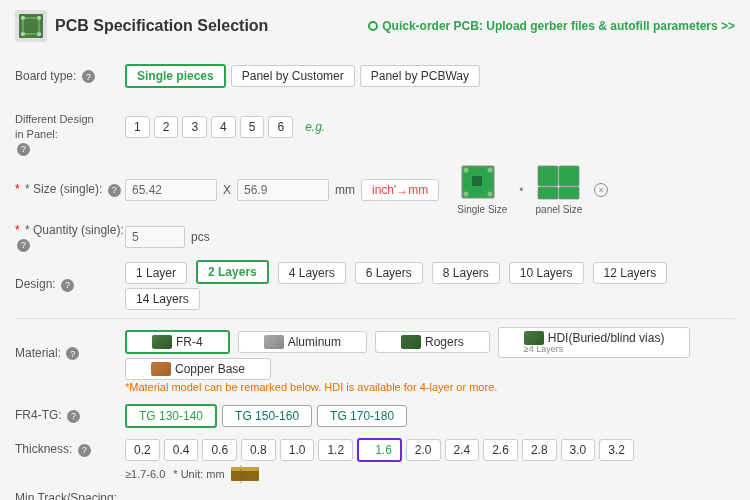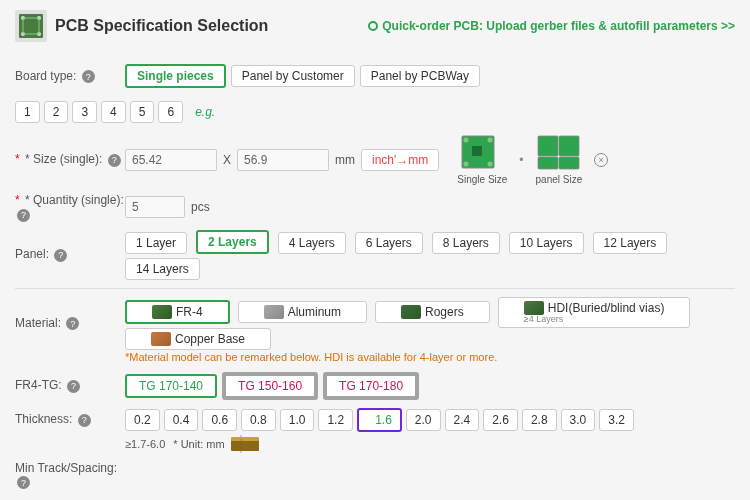--- a/index.html
+++ b/index.html
@@ -210,23 +210,23 @@
       display: block;
       line-height: 1;
     }
     .note-text {
       color: #e07000;
       font-size: 11px;
       margin-top: 2px;
     }
     .tg-btn {
       padding: 3px 12px;
-      border: 4px solid #a3a3a3;
-      background: white;
-      color: #be185d;
+      border: 1px solid #a3a3a3;
+      background: white;
+      color: #0f766e;
       border-radius: 3px;
       cursor: pointer;
       font-size: 12px;
       margin-right: 5px;
     }
     .tg-btn.active {
       border: 2px solid #2ea44f;
       color: #2ea44f;
     }
     .thickness-btn {
@@ -318,20 +318,25 @@
       <span class="help-icon">?</span>
     </div>
     <div class="row-wrap">
       <button class="btn-option active">Single pieces</button>
       <button class="btn-option">Panel by Customer</button>
       <button class="btn-option">Panel by PCBWay</button>
     </div>
   </div>
 
   <div class="form-row">
+    <div class="form-label-small" style="white-space:pre-line;">
+      <span>Different Design
+in Panel:</span>
+      <span class="help-icon">?</span>
+    </div>
     <div class="row-wrap">
       <button class="number-btn">1</button>
       <button class="number-btn">2</button>
       <button class="number-btn">3</button>
       <button class="number-btn">4</button>
       <button class="number-btn">5</button>
       <button class="number-btn">6</button>
       <a class="eg-link" href="#">e.g.</a>
     </div>
   </div>
@@ -378,21 +383,21 @@
       <span class="asterisk">*</span>
       <span>* Quantity (single):</span>
       <span class="help-icon">?</span>
     </div>
     <input class="qty-input" type="text" value="5" style="">
     <span class="pcs-label">pcs</span>
   </div>
 
   <div class="form-row">
     <div class="form-label">
-      <span>Panel:</span>
+      <span>Design:</span>
       <span class="help-icon">?</span>
     </div>
     <div class="layers-row">
       <button class="btn-option">1 Layer</button>
       <button class="btn-option active">2 Layers</button>
       <button class="btn-option">4 Layers</button>
       <button class="btn-option">6 Layers</button>
       <button class="btn-option">8 Layers</button>
       <button class="btn-option">10 Layers</button>
       <button class="btn-option">12 Layers</button>
@@ -438,21 +443,21 @@
       <span class="note-text">*Material model can be remarked below. HDI is available for 4-layer or more.</span>
     </div>
   </div>
 
   <div class="form-row">
     <div class="form-label">
       <span>FR4-TG:</span>
       <span class="help-icon">?</span>
     </div>
     <div class="row-wrap">
-      <button class="tg-btn active">TG 170-140</button>
+      <button class="tg-btn active">TG 130-140</button>
       <button class="tg-btn">TG 150-160</button>
       <button class="tg-btn">TG 170-180</button>
     </div>
   </div>
 
   <div class="form-row" style="flex-direction:column;align-items:flex-start;">
     <div style="display:flex;align-items:center;width:100%;">
       <div class="form-label">
         <span>Thickness:</span>
         <span class="help-icon">?</span>

